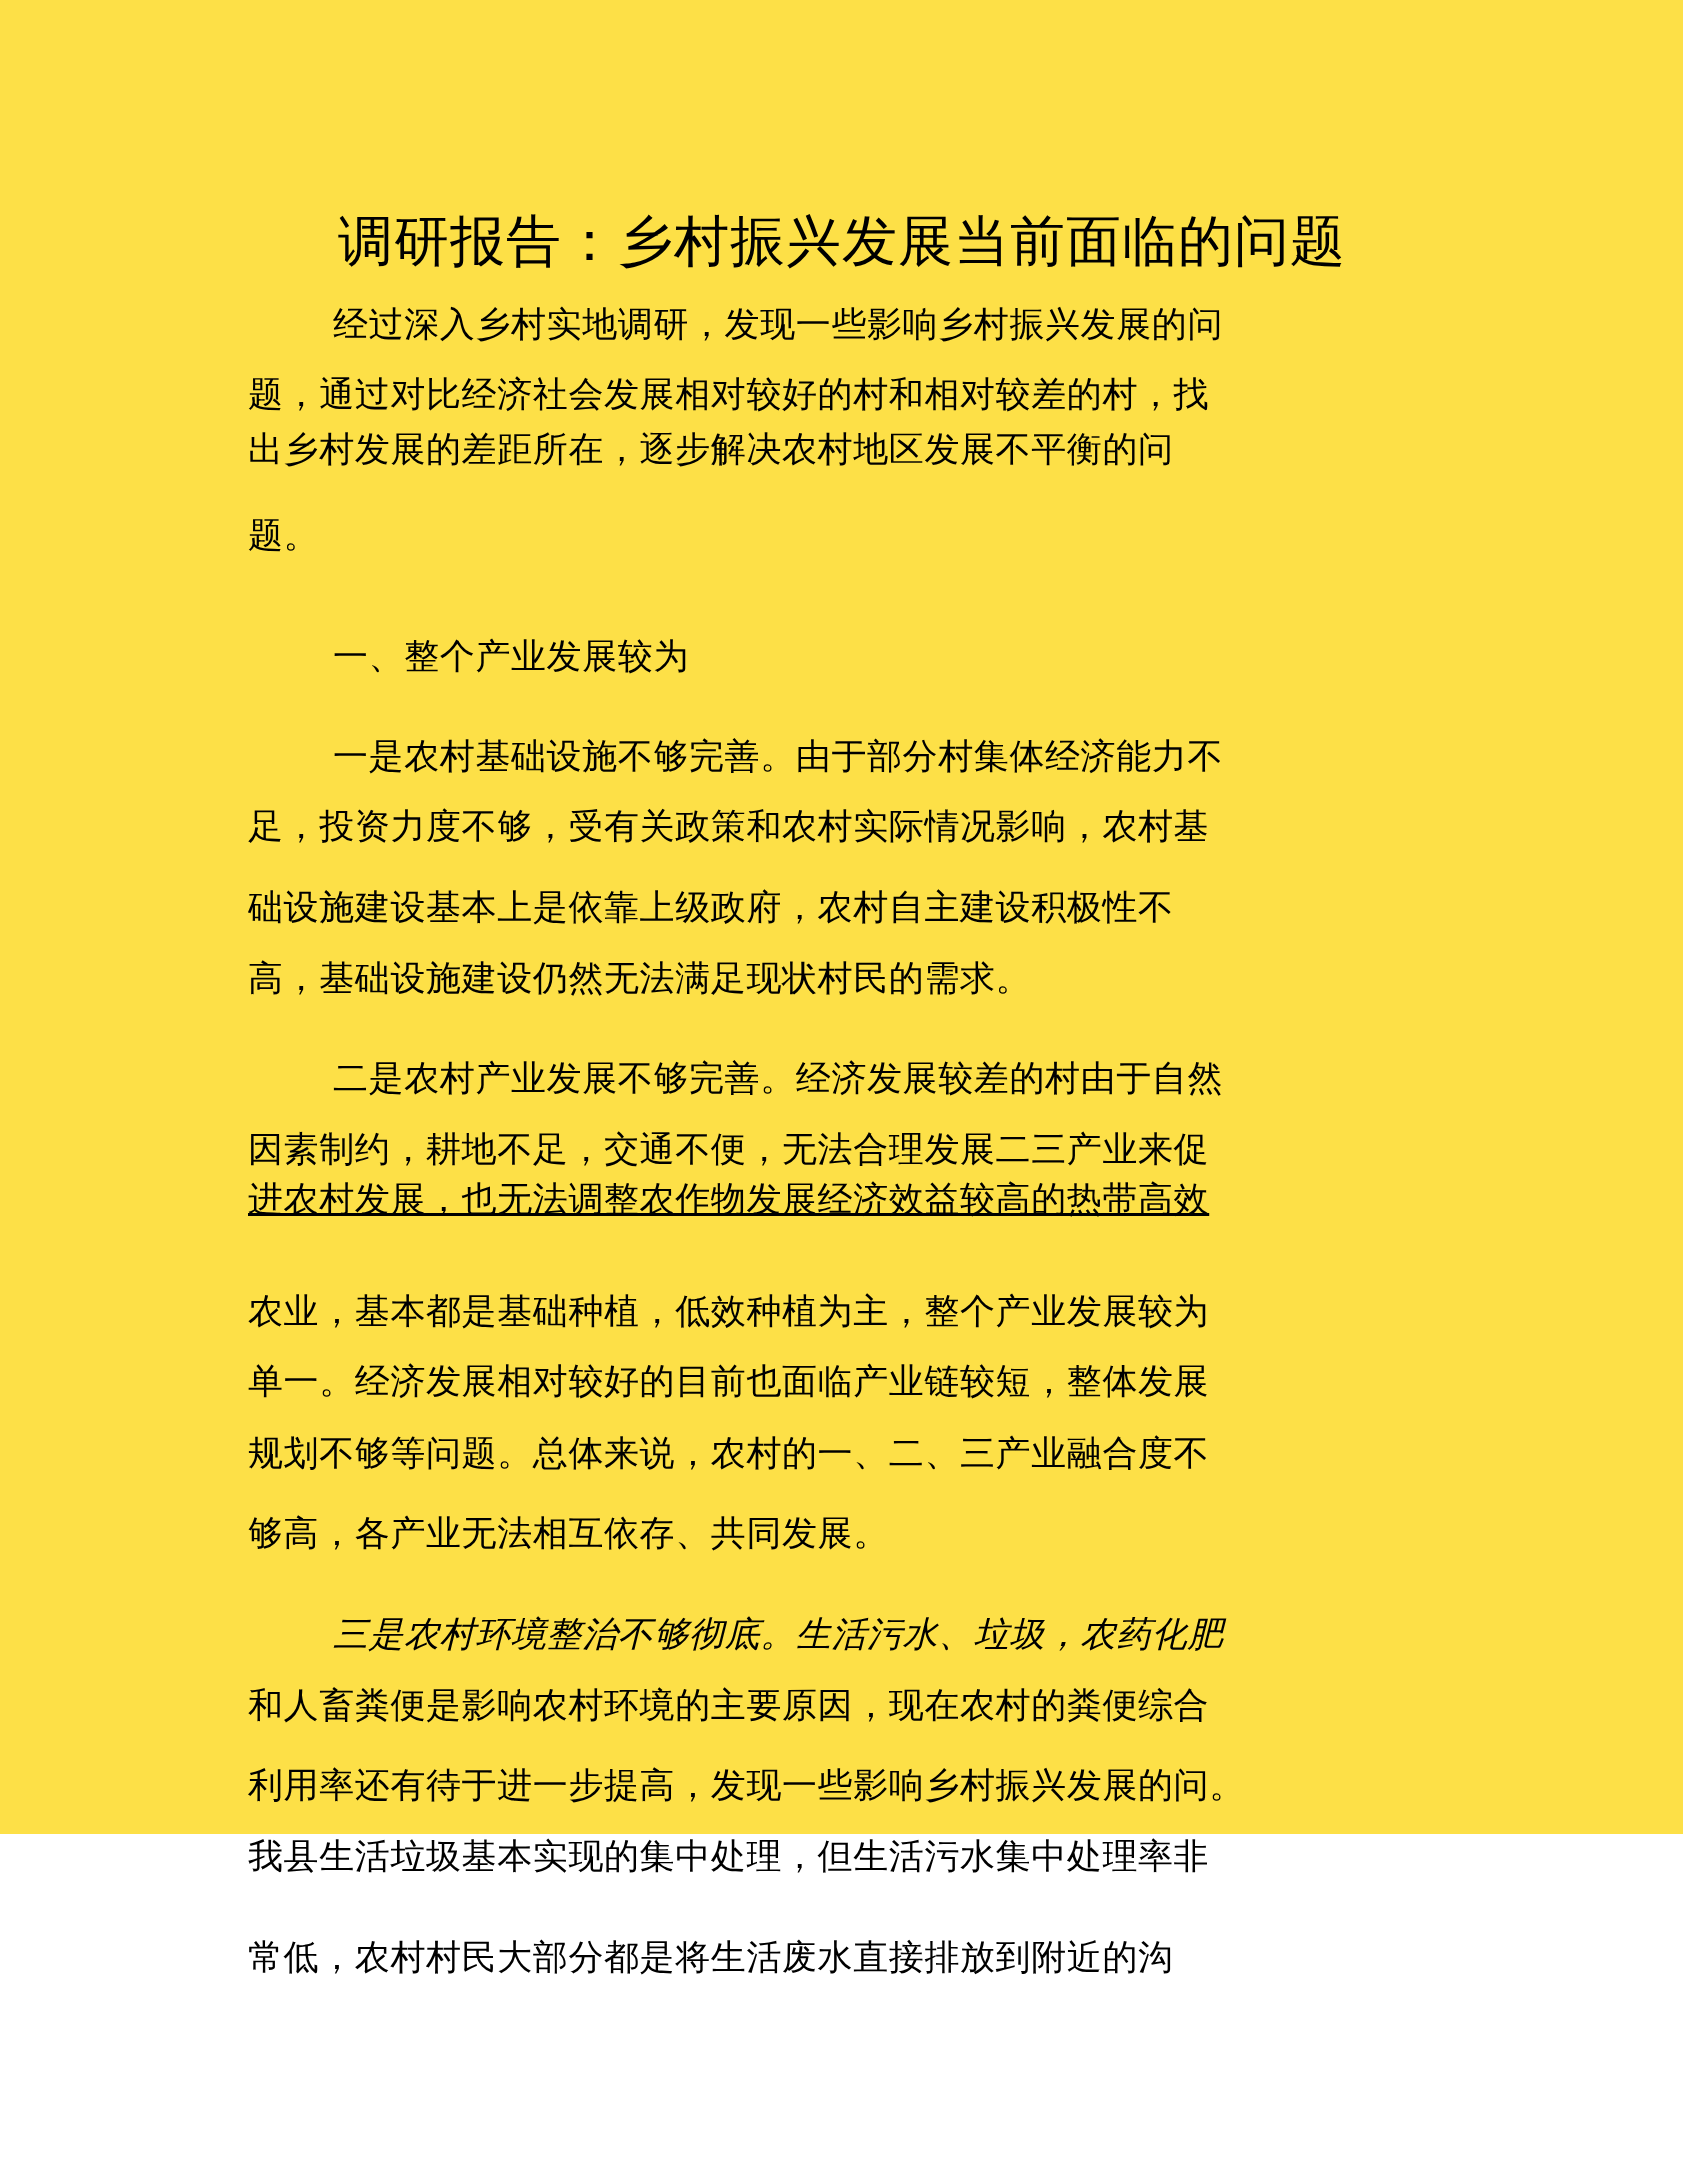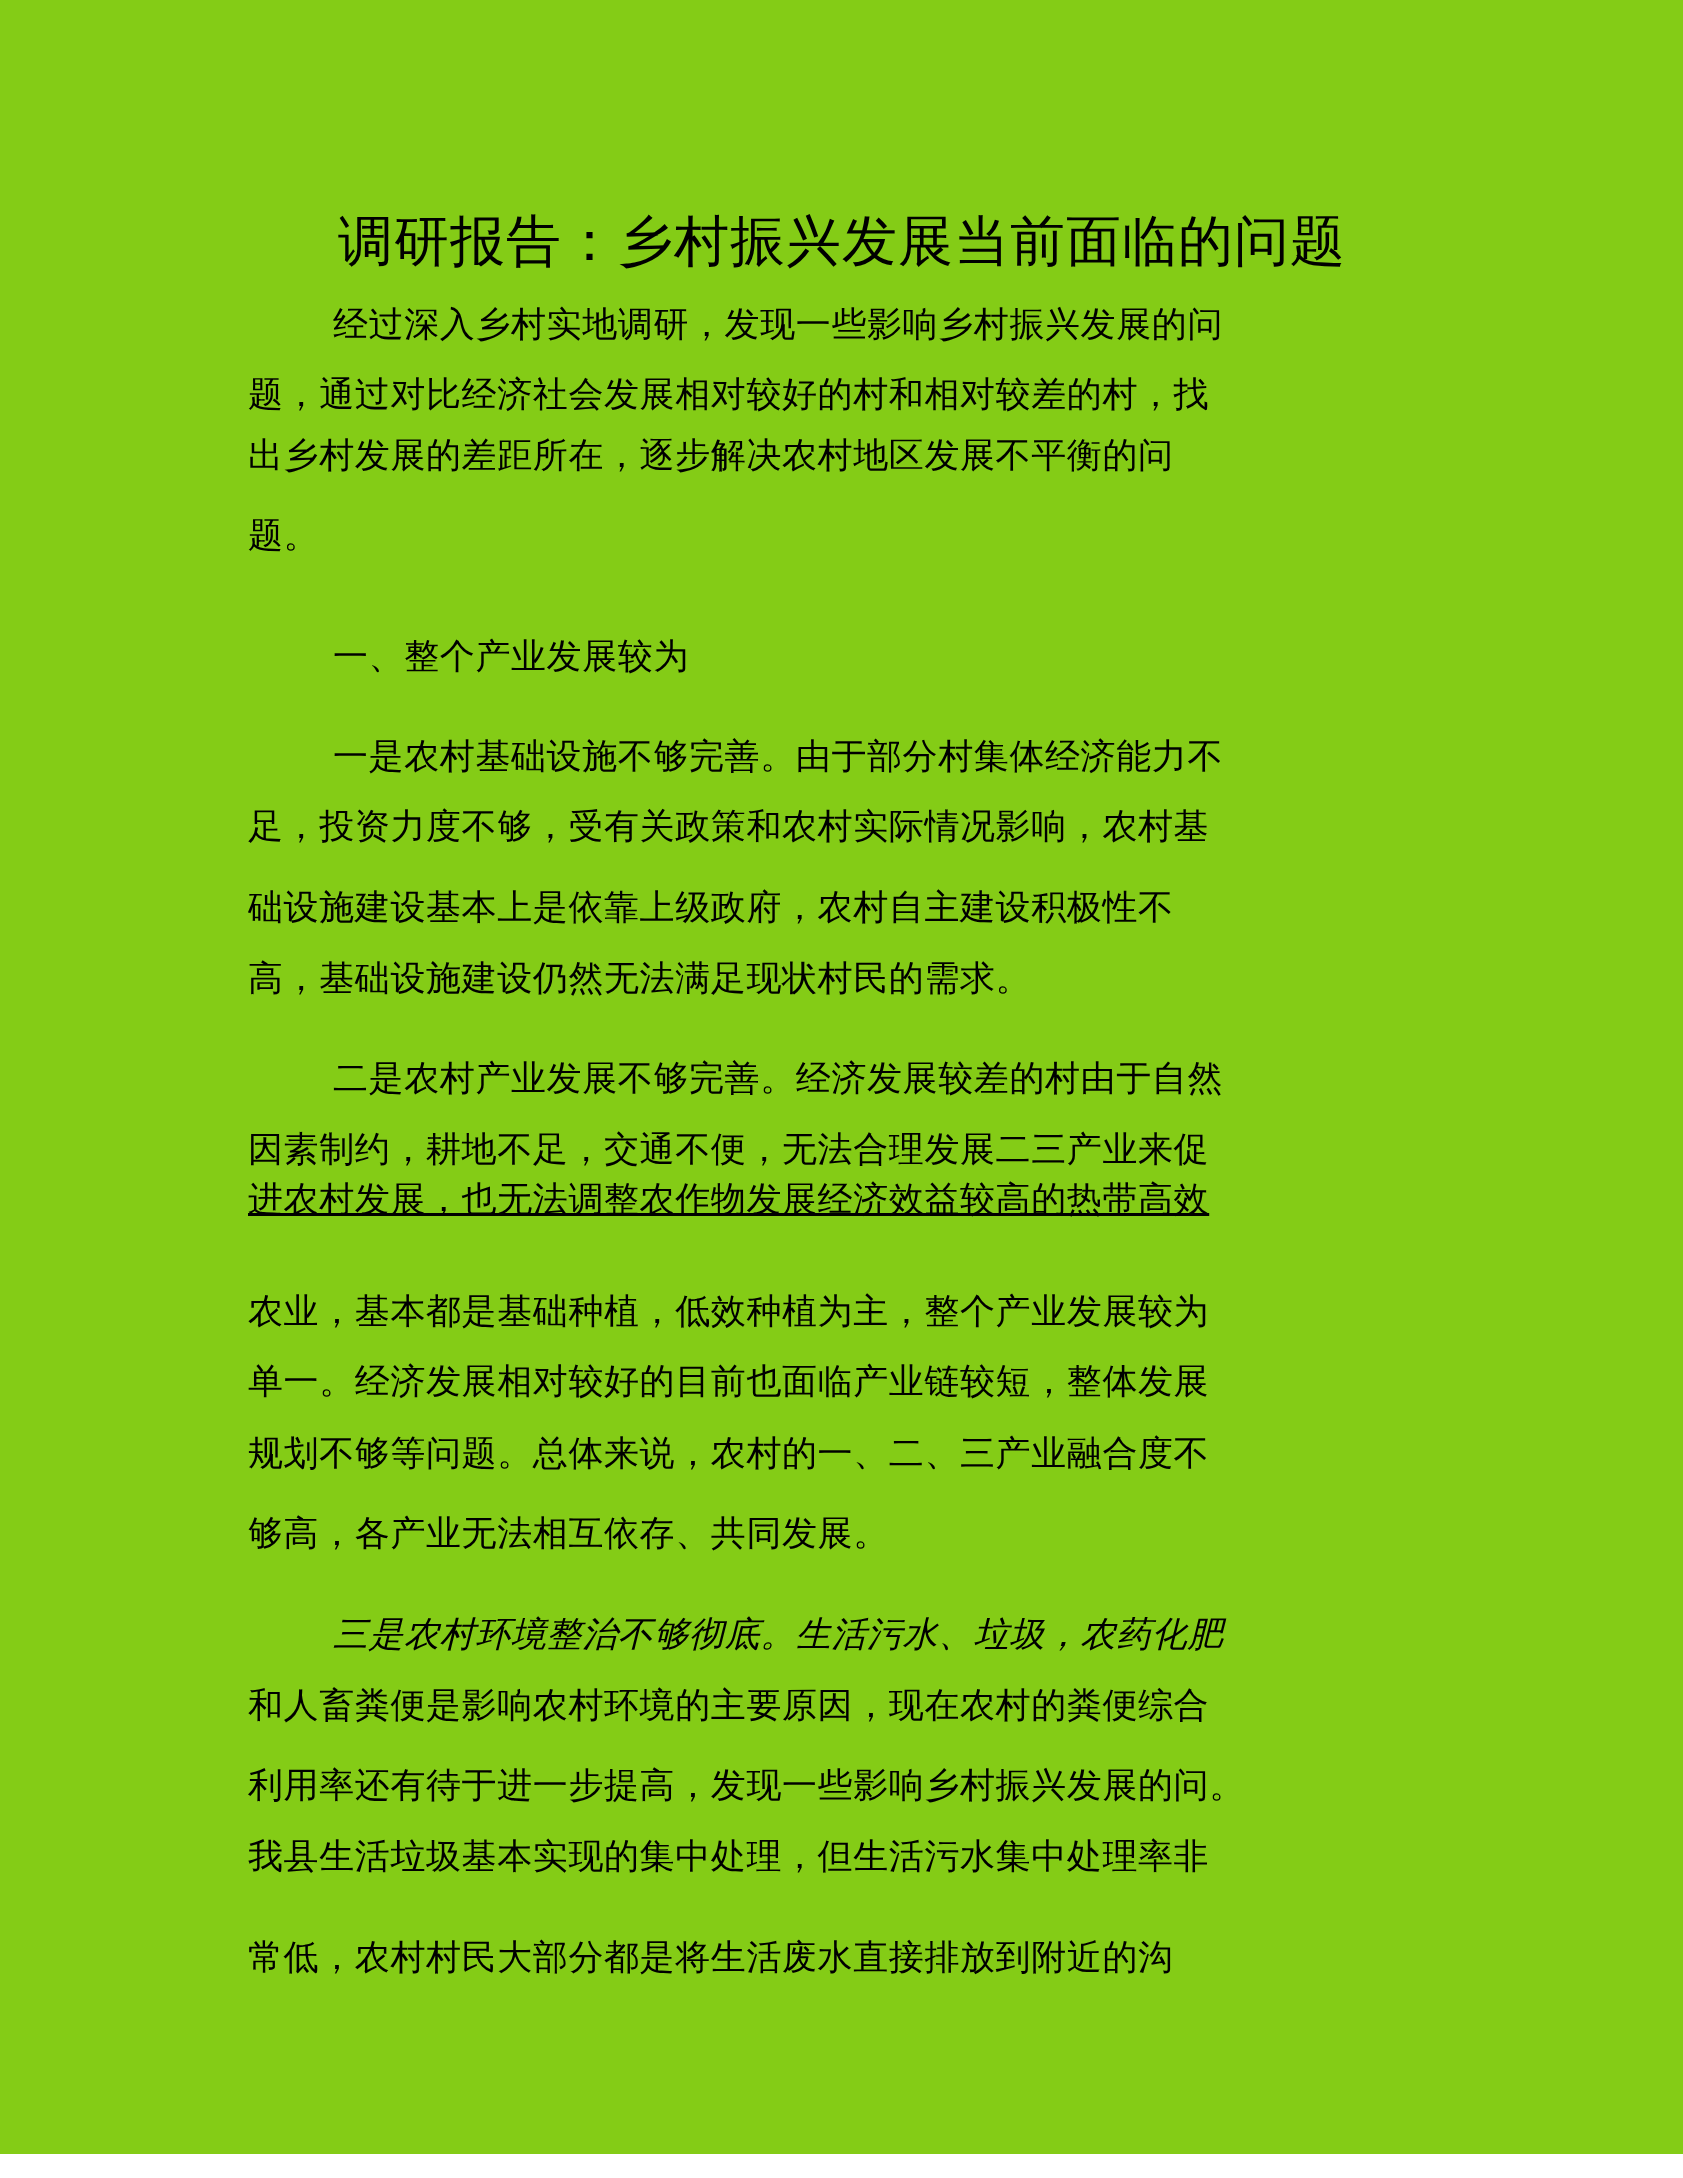--- a/index.html
+++ b/index.html
@@ -13,22 +13,22 @@
       position: relative;
       overflow: hidden;
       font-family: "DejaVu Sans", "Liberation Sans", sans-serif;
       color: #000000;
     }
     .page {
       position: absolute;
       left: 0;
       top: 0;
       width: 1683px;
-      height: 2154px;
-      background: #84cc16;
+      height: 1834px;
+      background: #fde047;
     }
     .title {
       position: absolute;
       left: 248px;
       top: 202px;
       width: 1188px;
       text-align: center;
       font-size: 55px;
       line-height: 79px;
       letter-spacing: 1px;
@@ -52,21 +52,21 @@
 </head>
 <body>
 
 <div class="page">
 
   <div class="title">调研报告：乡村振兴发展当前面临的问题</div>
 
   <div>
     <div class="line indent" style="top:295px;">经过深入乡村实地调研，发现一些影响乡村振兴发展的问</div>
     <div class="line" style="top:365px;">题，通过对比经济社会发展相对较好的村和相对较差的村，找</div>
-    <div class="line" style="top:429px;font-family:Liberation Mono, monospace;">出乡村发展的差距所在，逐步解决农村地区发展不平衡的问</div>
+    <div class="line" style="top:420px;">出乡村发展的差距所在，逐步解决农村地区发展不平衡的问</div>
     <div class="line" style="top:506px;">题。</div>
   </div>
 
   <div>
     <div class="line indent" style="top:627px;">一、整个产业发展较为</div>
   </div>
 
   <div>
     <div class="line indent" style="top:727px;">一是农村基础设施不够完善。由于部分村集体经济能力不</div>
     <div class="line" style="top:797px;">足，投资力度不够，受有关政策和农村实际情况影响，农村基</div>

